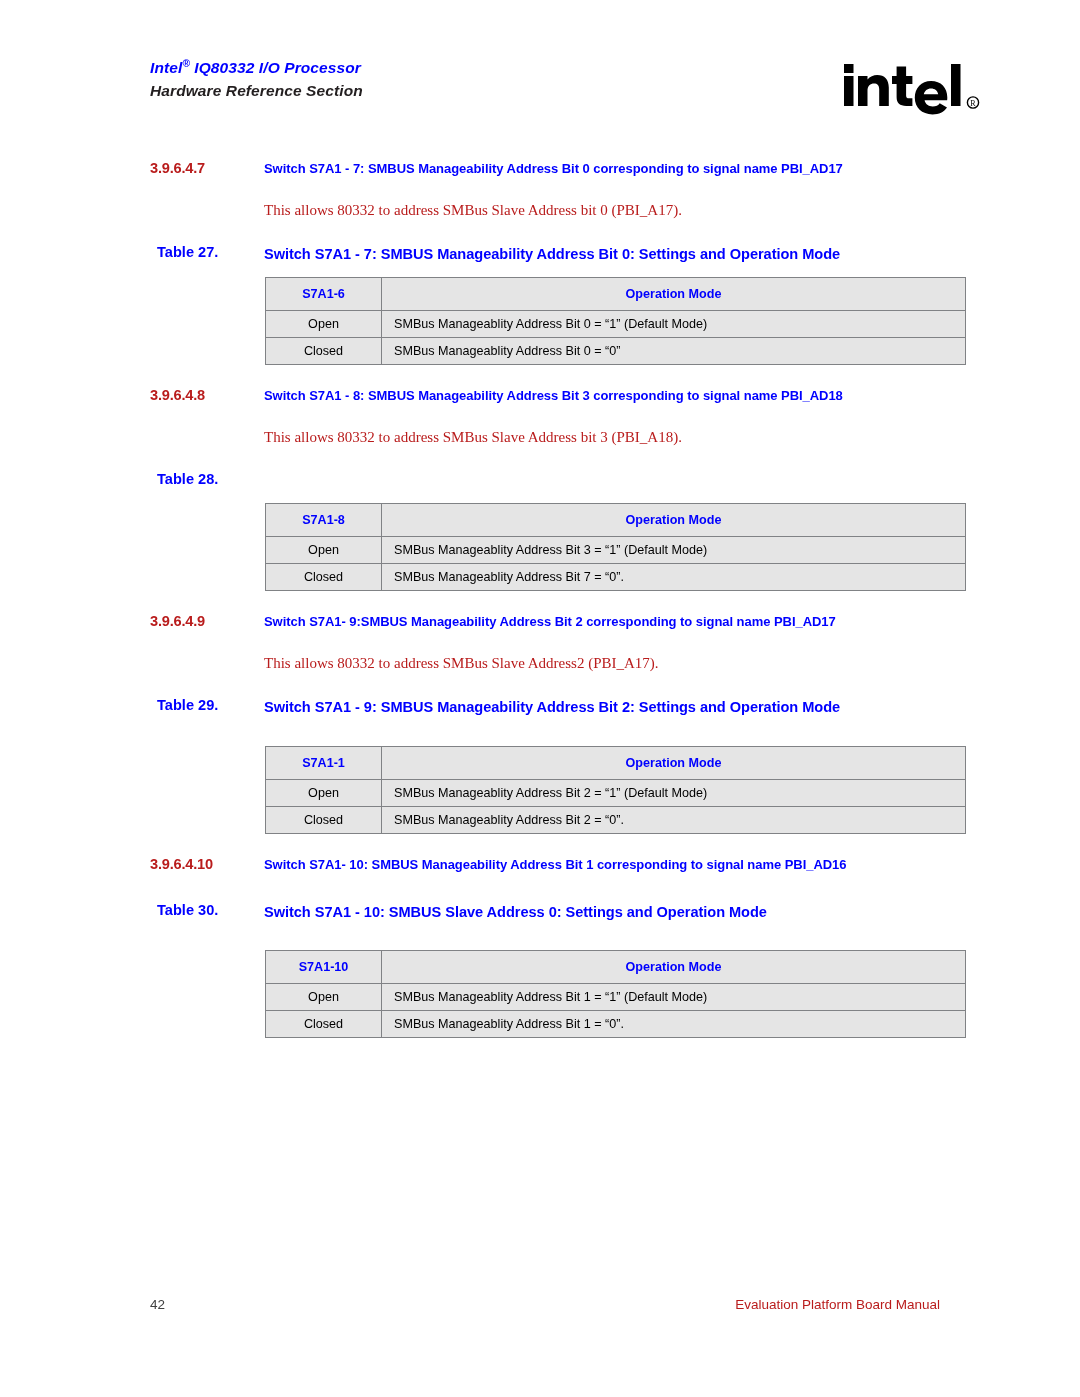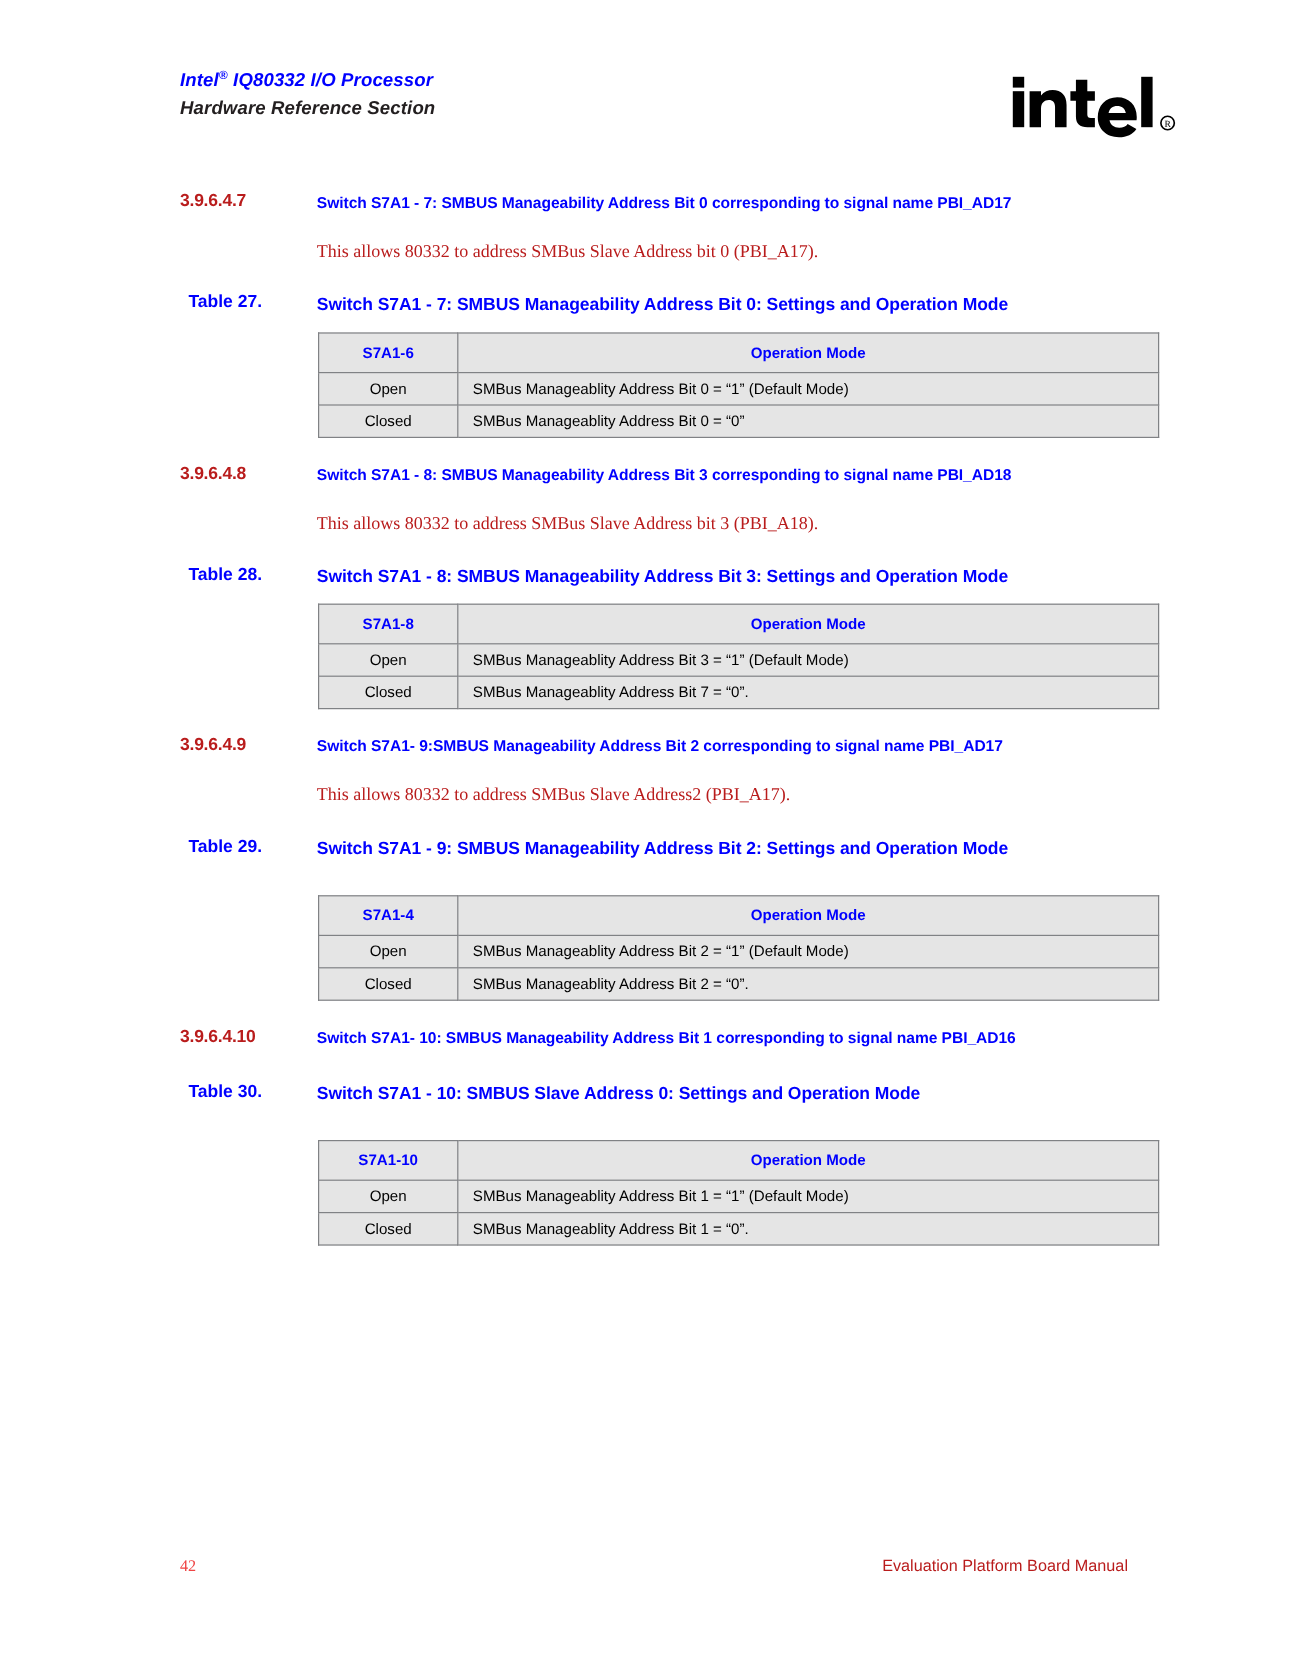--- a/index.html
+++ b/index.html
@@ -198,23 +198,23 @@
     position: absolute;
     left: 0;
     right: 0;
     bottom: 78px;
     height: 22px;
   }
   .footer-page {
     position: absolute;
     left: 126px;
     top: 0;
-    font-family: Liberation Serif, serif;
+    font-family: Liberation Sans, sans-serif;
     font-size: 13.5px;
-    color: #ef4444;
+    color: #404040;
   }
   .footer-title {
     position: absolute;
     right: 140px;
     top: 0;
     font-family: "Liberation Sans", "DejaVu Sans", sans-serif;
     font-size: 13.5px;
     color: #b91c1c;
     white-space: nowrap;
   }
@@ -305,21 +305,20 @@
       <div class="heading">
         <span class="num">3.9.6.4.8</span>
         <span class="title">Switch S7A1 - 8: SMBUS Manageability Address Bit 3 corresponding to signal name PBI_AD18</span>
       </div>
       <p class="body-text">This allows 80332 to address SMBus Slave Address bit 3 (PBI_A18).</p>
 
       <div class="gap-sec"></div>
 
       <div class="table-caption">
         <span class="tnum">Table 28.</span>
-        <span class="ttext">Switch S7A1 - 8: SMBUS Manageability Address Bit 3: Settings and Operation Mode</span>
       </div>
       <div class="gap-cap"></div>
 
       <table class="mode-table">
         <colgroup>
             <col class="c1">
             <col class="c2">
           </colgroup>
         <thead>
           <tr>
@@ -357,21 +356,21 @@
       </div>
       <div class="gap-cap-l"></div>
 
       <table class="mode-table">
         <colgroup>
             <col class="c1">
             <col class="c2">
           </colgroup>
         <thead>
           <tr>
-            <th class="th-switch">S7A1-4</th>
+            <th class="th-switch">S7A1-1</th>
             <th class="th-mode">Operation Mode</th>
           </tr>
         </thead>
         <tbody>
           <tr>
             <td class="state">Open</td>
             <td class="mode">SMBus Manageablity Address Bit 2 = “1” (Default Mode)</td>
           </tr>
           <tr>
             <td class="state">Closed</td>

